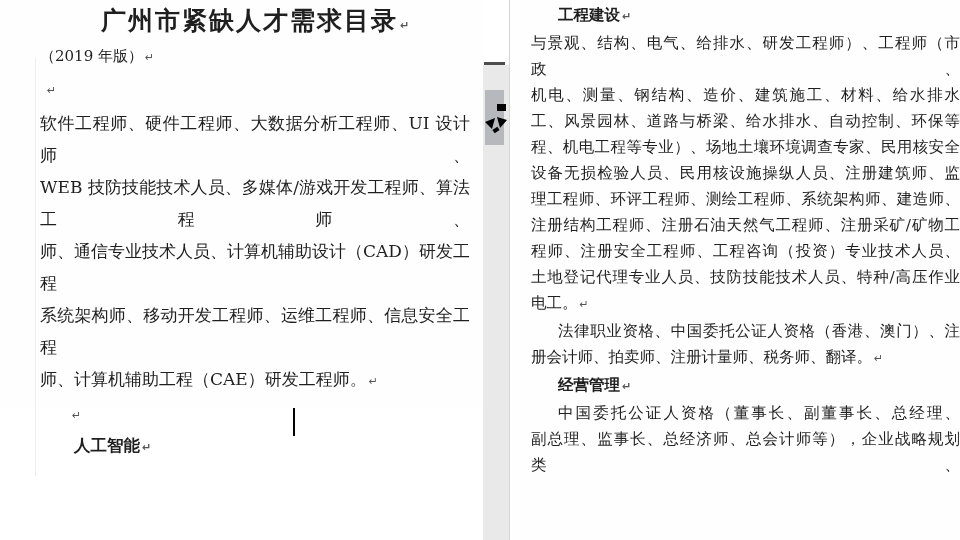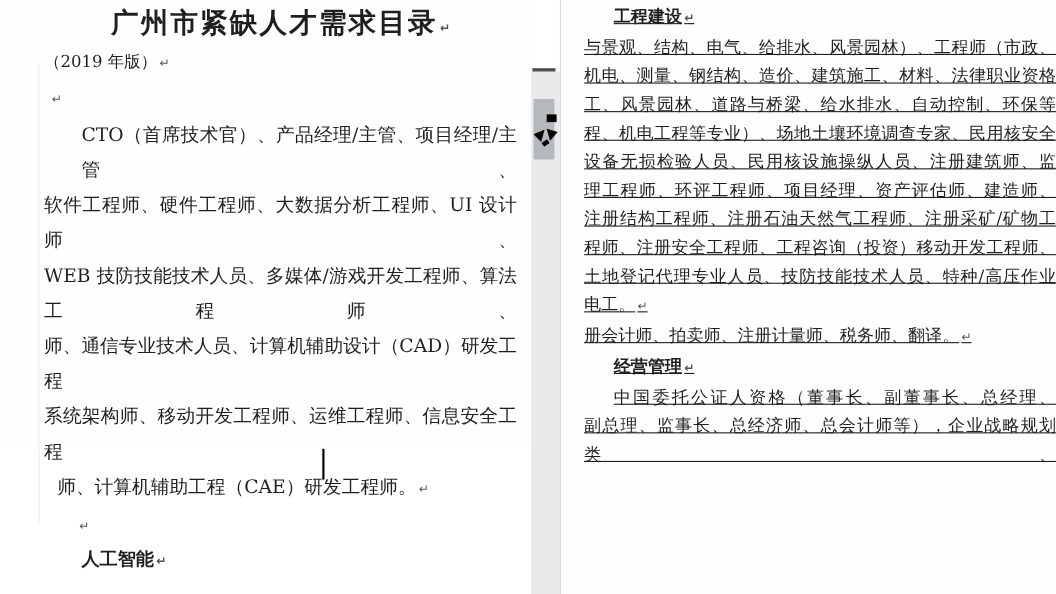--- a/index.html
+++ b/index.html
@@ -5,39 +5,39 @@
   * { margin:0; padding:0; box-sizing:border-box; }
   html,body { width:960px; height:540px; overflow:hidden; }
   body {
     display:flex;
     font-family:"DejaVu Serif","Liberation Serif",serif;
     background:#ffffff;
     color:#1f1f1f;
   }
   .page { background:#fefefe; position:relative; }
   .page-left  { width:483px; height:408px; padding:4px 13px 0 40px; }
-  .page-right { flex:1; height:540px; padding:2px 0 0 21px; border-left:1px solid #d6d6d6;text-decoration:underline; }
+  .page-right { flex:1; height:540px; padding:2px 0 0 21px; border-left:1px solid #d6d6d6; }
 
   
   .gap-strip { width:26px; height:540px; position:relative; background:#ffffff; }
   .gap-gray  { position:absolute; left:0; top:65px; width:26px; height:475px; background:#e9e9e9; }
   .gap-divider { position:absolute; left:1px; top:62px; width:21px; height:3px; background:#4d4d4d; }
   .gap-thumb { position:absolute; left:2px; top:90px; width:19px; height:55px; background:#b5b9bd; }
   .gap-cursor { position:absolute; left:0px; top:100px; }
 
   
   .title { text-align:center; font-size:25px; font-weight:bold; line-height:34px; letter-spacing:2px; white-space:nowrap; }
   .subtitle { text-align:left; font-size:15px; line-height:26px; }
   .empty-par { height:36px; line-height:36px; padding-left:5px; }
   .empty-par2 { height:32px; line-height:32px; padding-left:30px; }
 
   .lp-heading { font-size:16.5px; font-weight:bold; line-height:32px; padding-left:34px; }
   .lp-line { font-size:17px; line-height:32px; text-align:justify; text-align-last:justify; white-space:normal; }
   .lp-line.first { padding-left:34px; }
-  .lp-line.end { text-align-last:left;margin-left:12px; }
+  .lp-line.end { text-align-last:left; }
   .p2 .lp-line, .p2 .lp-heading { line-height:31px; }
 
   
   .rp-heading { font-size:15.5px; font-weight:bold; line-height:26px; padding-left:27px; }
   .rp-line { font-size:15.5px; line-height:26px; text-align:justify; text-align-last:justify; }
   .rp-line.first { padding-left:27px; }
   .rp-line.end { text-align-last:left; }
 
   .pmark { font-size:11px; color:#555; font-family:"DejaVu Sans",sans-serif; padding-left:2px; letter-spacing:0; }
   .heading-row { white-space:nowrap; }
@@ -51,21 +51,20 @@
 <div class="page page-left">
   <div class="margin-line"></div>
 
   <div class="title heading-row"><span>广州市紧缺人才需求目录</span><span class="pmark">↵</span></div>
 
   <div class="subtitle heading-row"><span>（2019 年版）</span><span class="pmark">↵</span></div>
 
   <div class="empty-par"><span class="pmark">↵</span></div>
 
 
-  <div class="lp-line first">CTO（首席技术官）、产品经理/主管、项目经理/主管、</div>
   <div class="lp-line">软件工程师、硬件工程师、大数据分析工程师、UI 设计师、</div>
   <div class="lp-line">WEB 技防技能技术人员、多媒体/游戏开发工程师、算法工程师、</div>
   <div class="lp-line">师、通信专业技术人员、计算机辅助设计（CAD）研发工程</div>
   <div class="lp-line">系统架构师、移动开发工程师、运维工程师、信息安全工程</div>
   <div class="lp-line end"><span>师、计算机辅助工程（CAE）研发工程师。</span><span class="pmark">↵</span></div>
 
   <div class="empty-par2"><span class="pmark">↵</span></div>
 
   <div class="p2">
     <div class="lp-heading heading-row"><span>人工智能</span><span class="pmark">↵</span></div>
@@ -84,30 +83,31 @@
       <rect x="14" y="4" width="9" height="7" fill="#000"></rect>
       <path d="M2 22 L12 18 L9 29 Z" fill="#000"></path>
       <path d="M14 17 L24 20 L17 28 Z" fill="#000"></path>
       <rect x="10" y="28" width="6" height="4" fill="#000" transform="rotate(-35 13 30)"></rect>
     </svg>
   </div>
 </div>
 
 <div class="page page-right">
   <div class="rp-heading heading-row"><span>工程建设</span><span class="pmark">↵</span></div>
-  <div class="rp-line">与景观、结构、电气、给排水、风景园林）、工程师（市政、</div>
-  <div class="rp-line">机电、测量、钢结构、造价、建筑施工、材料、法律职业资格</div>
+  <div class="rp-line">与景观、结构、电气、给排水、研发工程师）、工程师（市政、</div>
+  <div class="rp-line">机电、测量、钢结构、造价、建筑施工、材料、给水排水</div>
   <div class="rp-line">工、风景园林、道路与桥梁、给水排水、自动控制、环保等</div>
   <div class="rp-line">程、机电工程等专业）、场地土壤环境调查专家、民用核安全</div>
   <div class="rp-line">设备无损检验人员、民用核设施操纵人员、注册建筑师、监</div>
-  <div class="rp-line">理工程师、环评工程师、项目经理、资产评估师、建造师、</div>
+  <div class="rp-line">理工程师、环评工程师、测绘工程师、系统架构师、建造师、</div>
   <div class="rp-line">注册结构工程师、注册石油天然气工程师、注册采矿/矿物工</div>
-  <div class="rp-line">程师、注册安全工程师、工程咨询（投资）移动开发工程师、</div>
+  <div class="rp-line">程师、注册安全工程师、工程咨询（投资）专业技术人员、</div>
   <div class="rp-line">土地登记代理专业人员、技防技能技术人员、特种/高压作业</div>
   <div class="rp-line end"><span>电工。</span><span class="pmark">↵</span></div>
 
+  <div class="rp-line first">法律职业资格、中国委托公证人资格（香港、澳门）、注</div>
   <div class="rp-line end"><span>册会计师、拍卖师、注册计量师、税务师、翻译。</span><span class="pmark">↵</span></div>
 
   <div class="rp-heading heading-row"><span>经营管理</span><span class="pmark">↵</span></div>
   <div class="rp-line first">中国委托公证人资格（董事长、副董事长、总经理、</div>
   <div class="rp-line">副总理、监事长、总经济师、总会计师等），企业战略规划类、</div>
 
 </div>
 
 </body></html>

